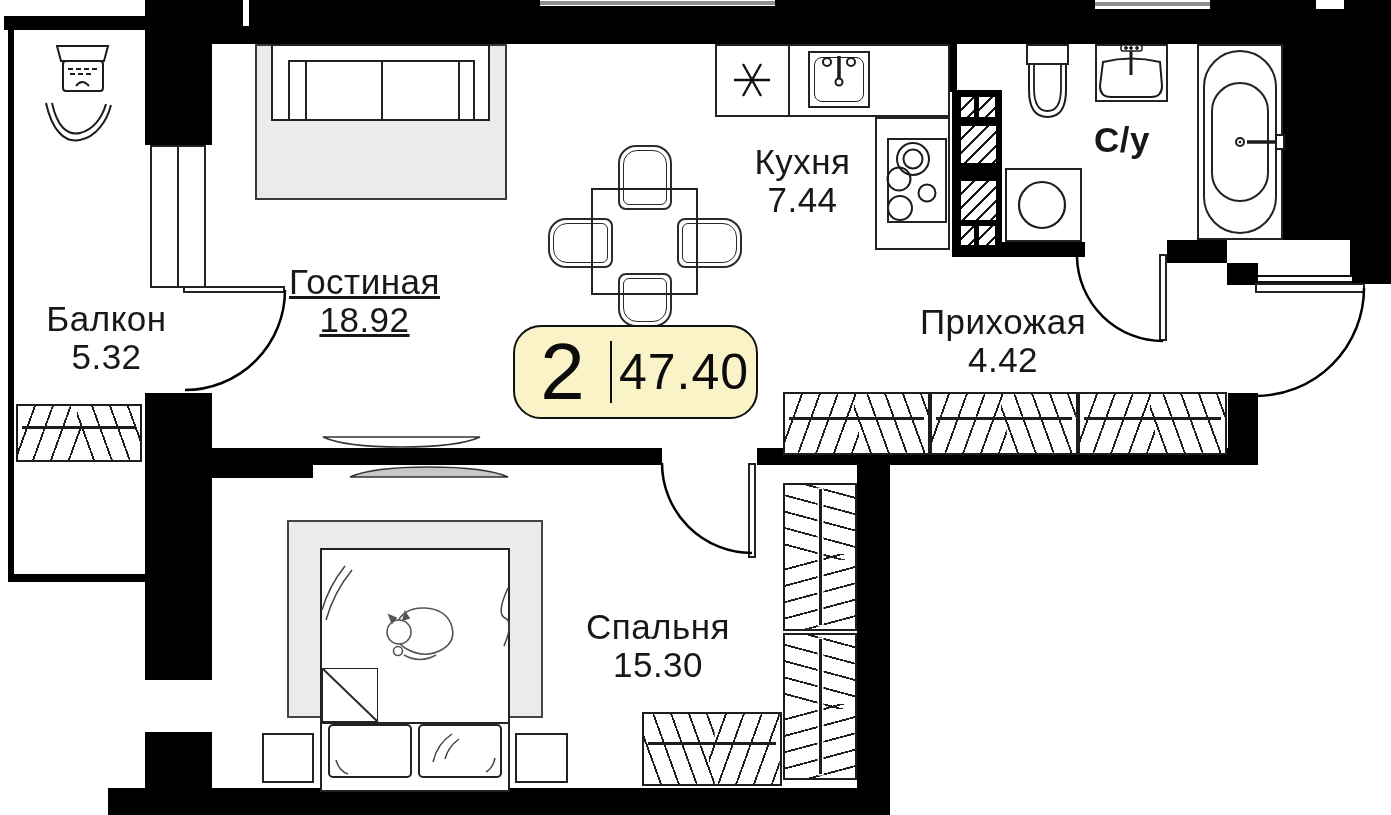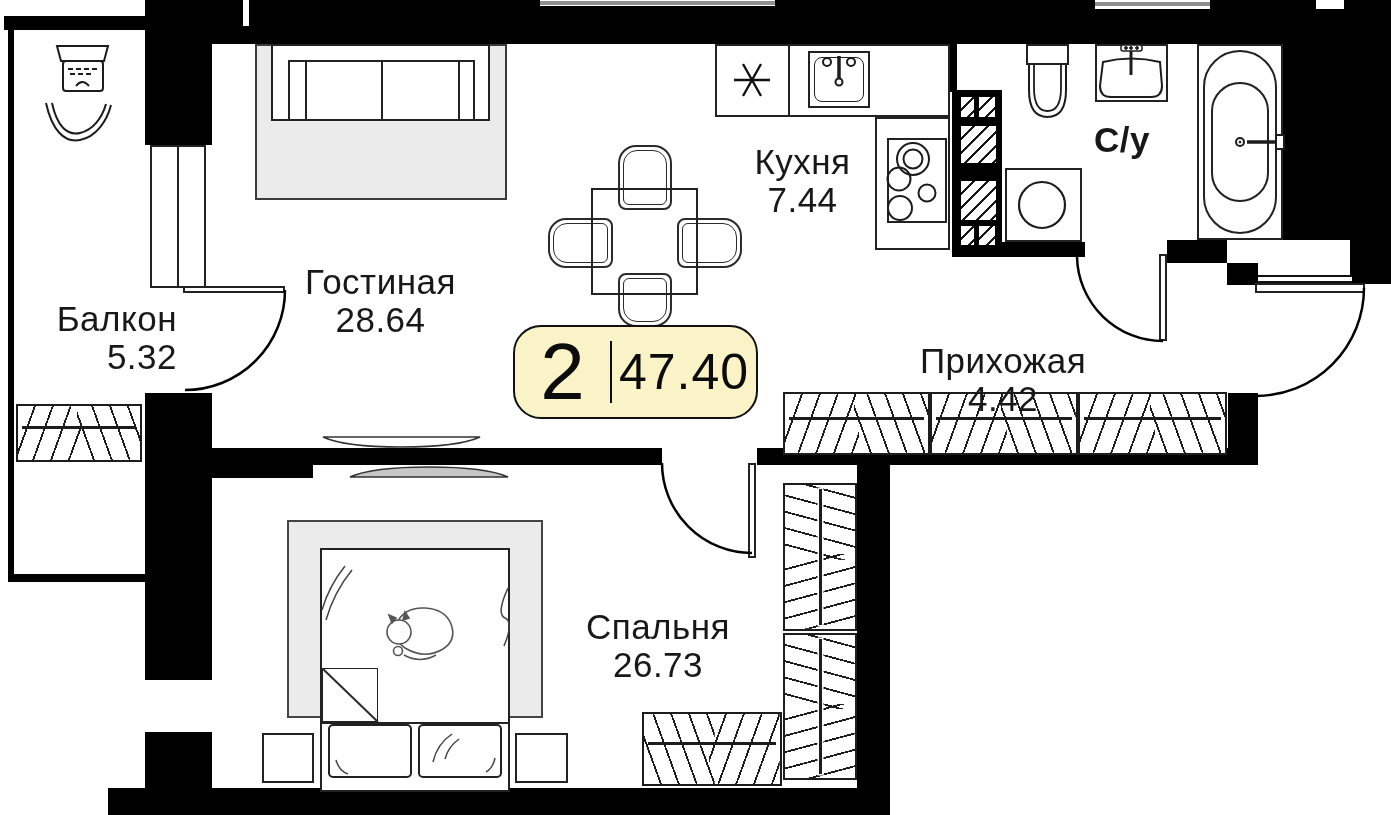--- a/index.html
+++ b/index.html
@@ -266,42 +266,42 @@
     <g stroke="#555" stroke-width="1.6" fill="#fff">
       <path d="M405,648 q-14,-10 -8,-25 q7,-16 28,-15 q20,1 26,16 q6,16 -8,25 q-18,11 -38,-1 z"></path>
       <circle cx="399" cy="632" r="12"></circle>
       <path d="M392,623 l-3,-8 7,3 z" fill="#555"></path>
       <path d="M403,620 l2,-8 4,6 z" fill="#555"></path>
       <path d="M404,655 q16,9 32,0" fill="none"></path>
       <circle cx="398" cy="651" r="4.5"></circle>
     </g>
   </svg>
 
-  <div class="room-label" style="left:12px;top:300px;width:165px;text-align:right;">
+  <div class="room-label" style="left:24px;top:300px;width:165px;">
     <span class="nm">Балкон</span>
     <span class="ar">5.32</span>
   </div>
-  <div class="room-label" style="left:268px;top:263px;width:225px;">
+  <div class="room-label" style="left:252px;top:263px;width:225px;text-decoration:underline;">
     <span class="nm">Гостиная</span>
-    <span class="ar">28.64</span>
+    <span class="ar">18.92</span>
   </div>
   <div class="room-label" style="left:715px;top:143px;width:175px;">
     <span class="nm">Кухня</span>
     <span class="ar">7.44</span>
   </div>
   <div class="room-label" style="left:1057px;top:121px;width:130px;font-weight:bold;">
     <span class="nm">С/у</span>
   </div>
-  <div class="room-label" style="left:878px;top:303px;width:250px;margin-top:39px;">
+  <div class="room-label" style="left:878px;top:303px;width:250px;">
     <span class="nm">Прихожая</span>
     <span class="ar">4.42</span>
   </div>
   <div class="room-label" style="left:568px;top:608px;width:180px;">
     <span class="nm">Спальня</span>
-    <span class="ar">26.73</span>
+    <span class="ar">15.30</span>
   </div>
 
   <div class="badge">
     <div class="rooms">2</div>
     <div class="div"></div>
     <div class="area">47.40</div>
   </div>
 
 </div>
 

